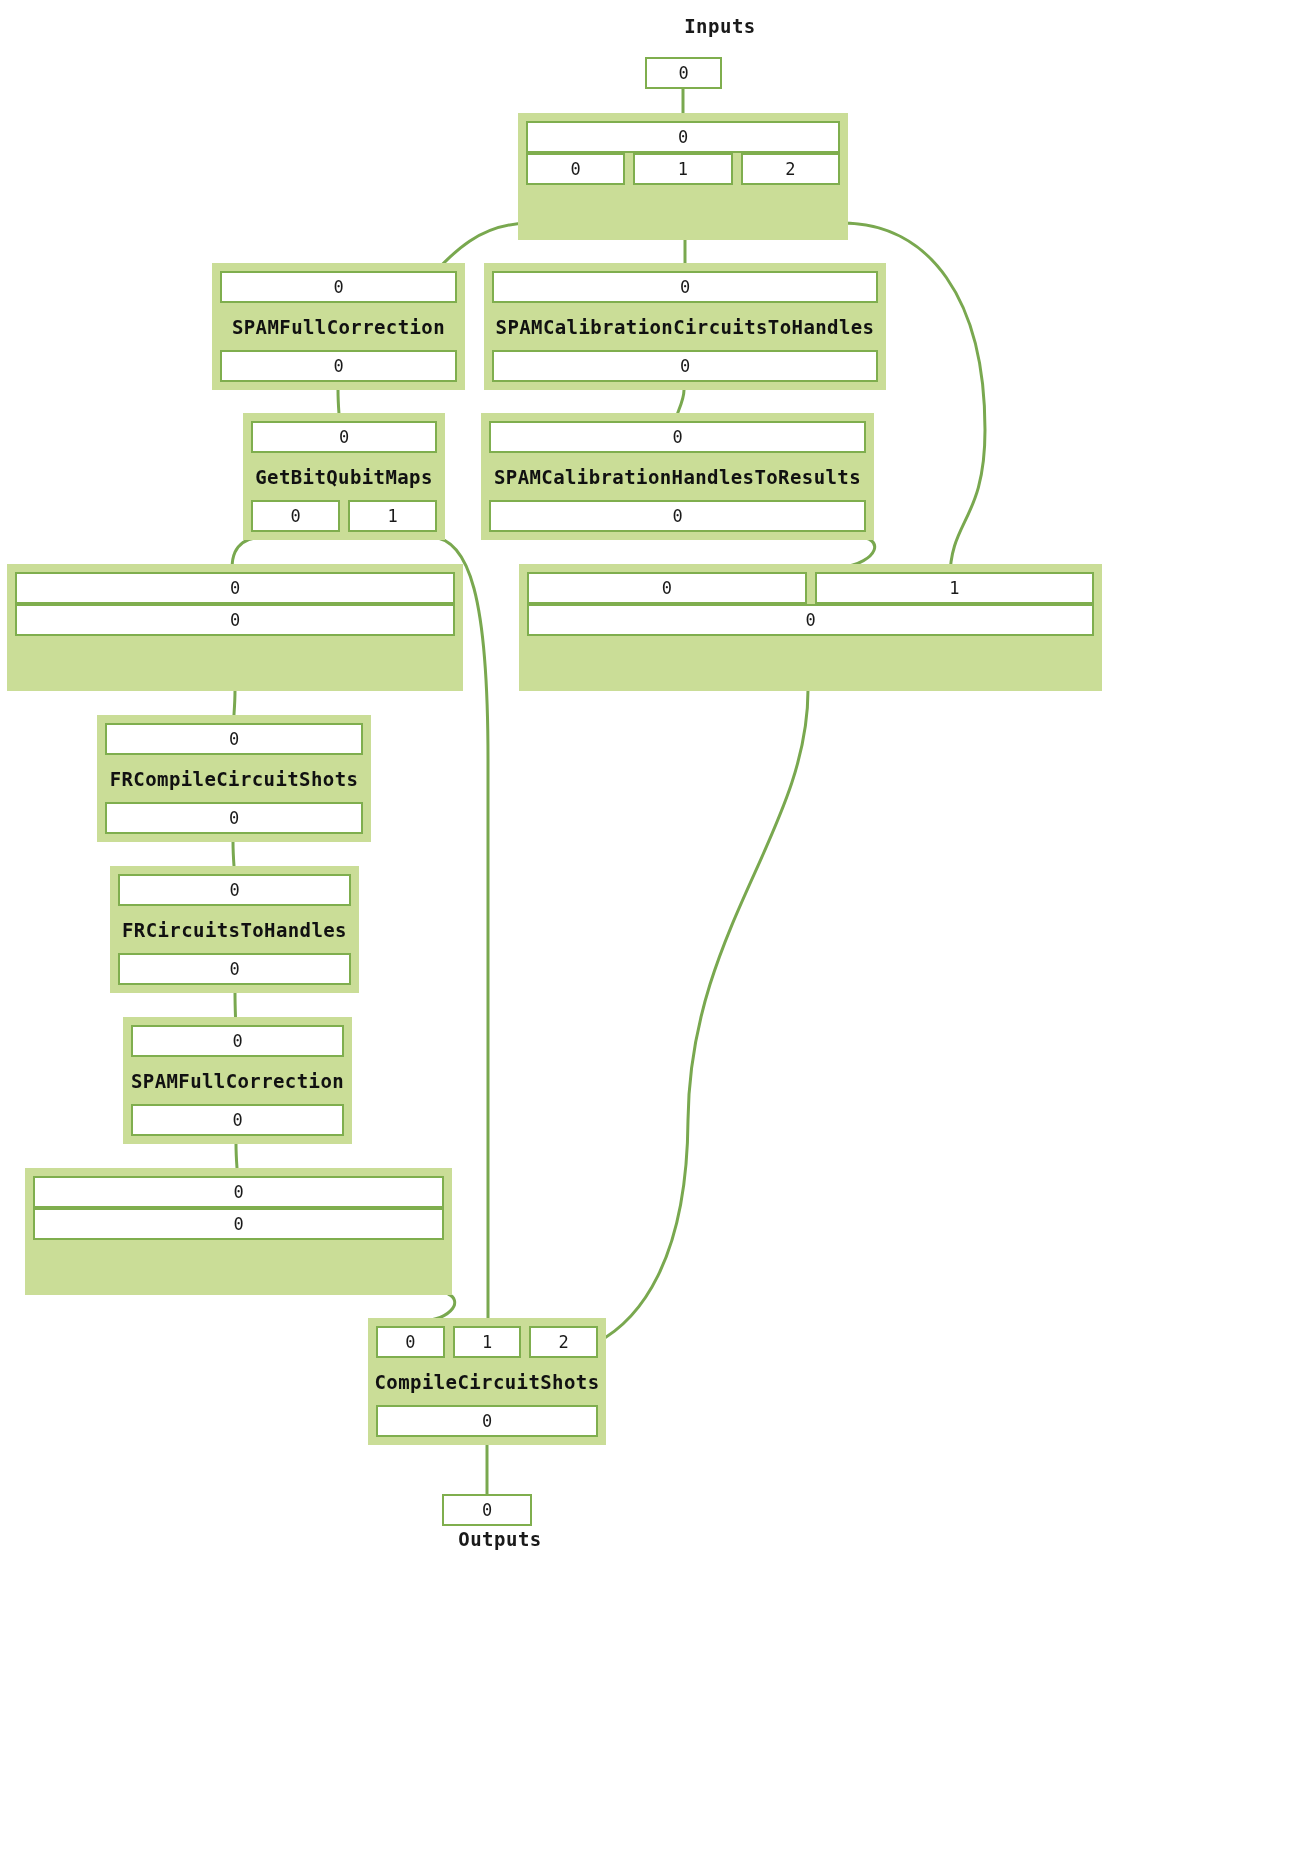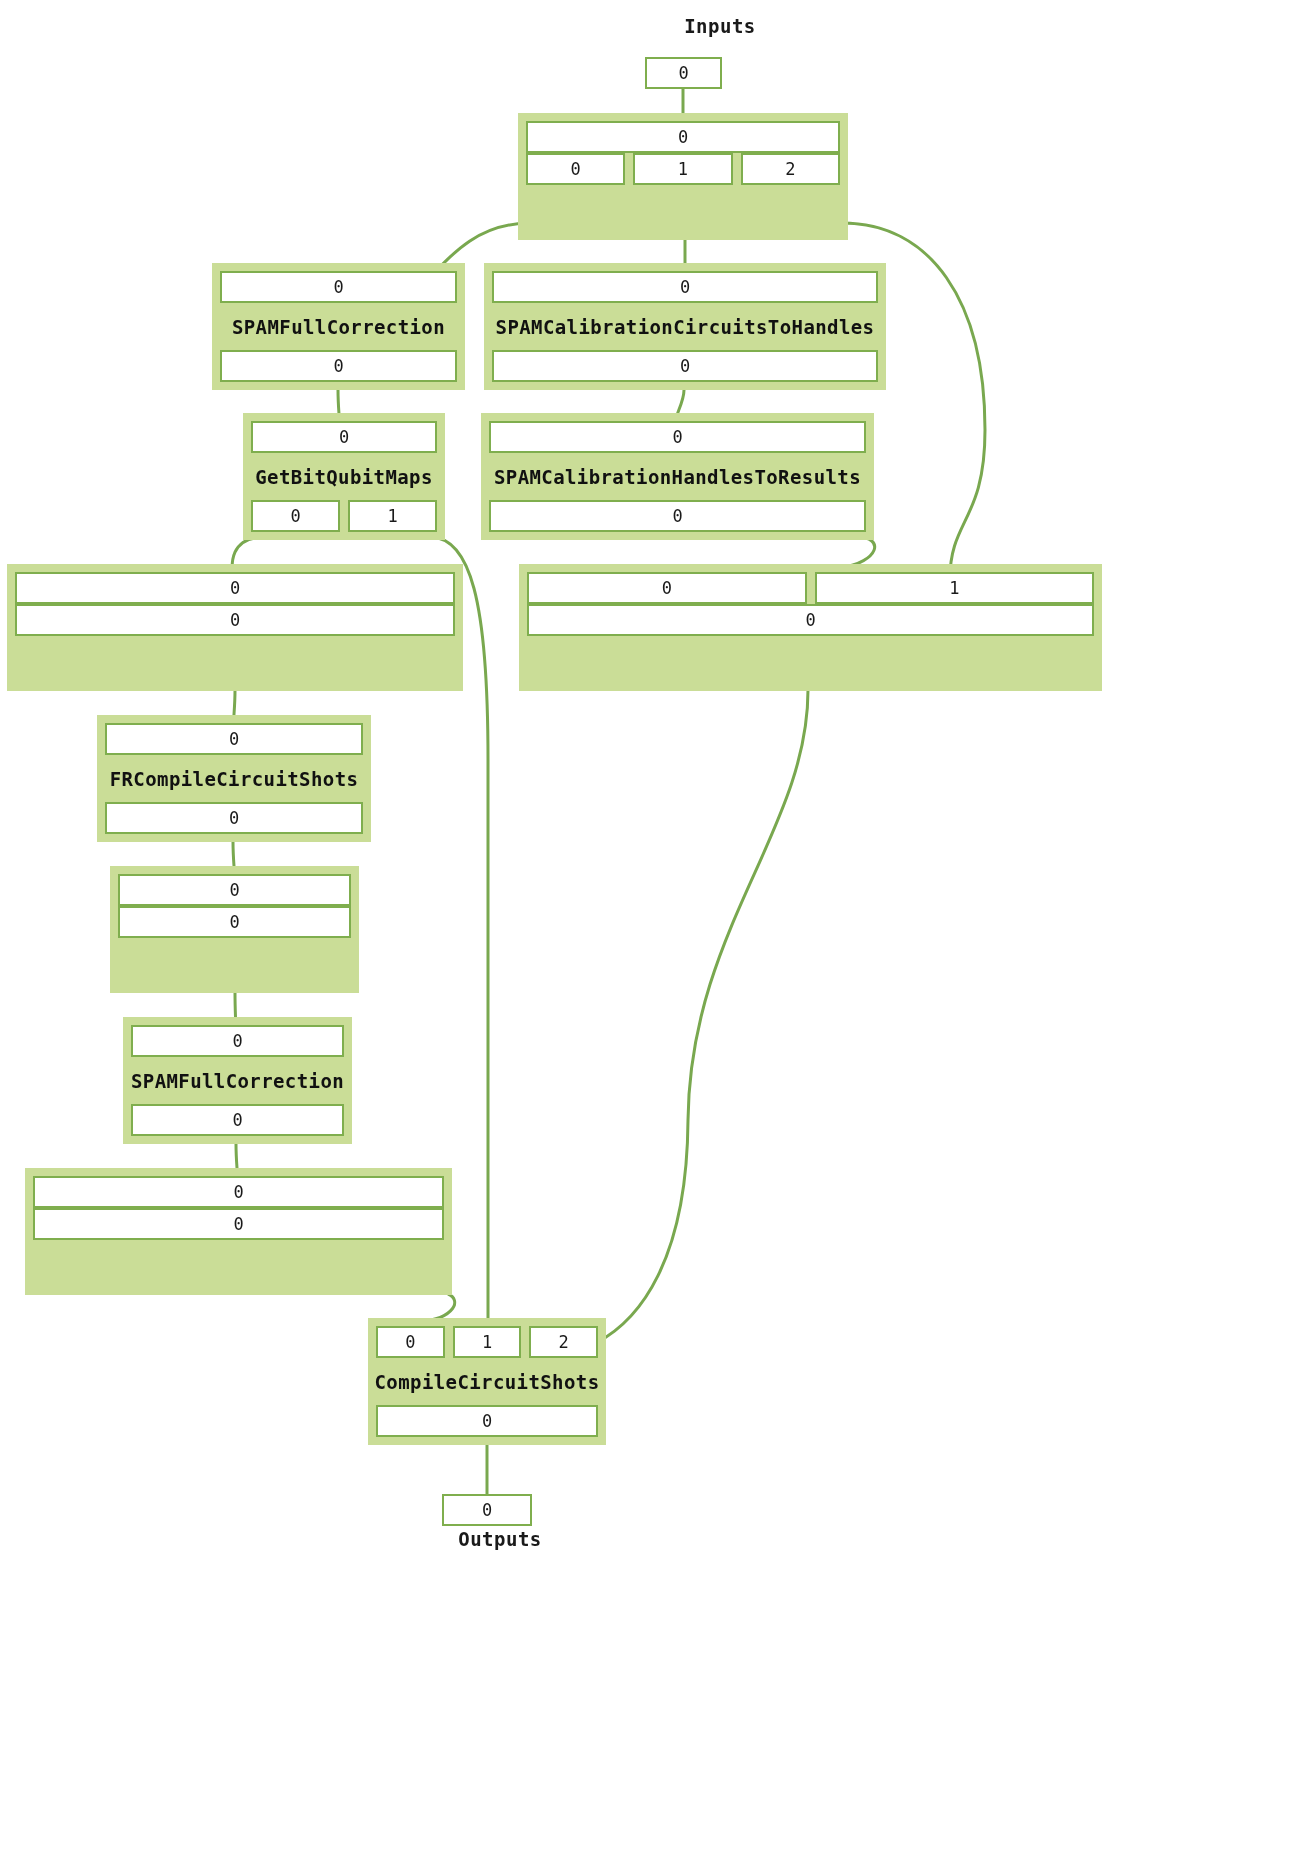--- a/index.html
+++ b/index.html
@@ -220,20 +220,21 @@
     <div class="node-title">FRCompileCircuitShots</div>
     <div class="port-row">
       <div class="port">0</div>
     </div>
   </div>
 
   <div class="node" style="left:110px; top:866px; width:249px; height:127px;">
     <div class="port-row">
       <div class="port">0</div>
     </div>
+    <div class="node-title">FRCircuitsToHandles</div>
     <div class="port-row">
       <div class="port">0</div>
     </div>
   </div>
 
   <div class="node" style="left:123px; top:1017px; width:229px; height:127px;">
     <div class="port-row">
       <div class="port">0</div>
     </div>
     <div class="node-title">SPAMFullCorrection</div>

